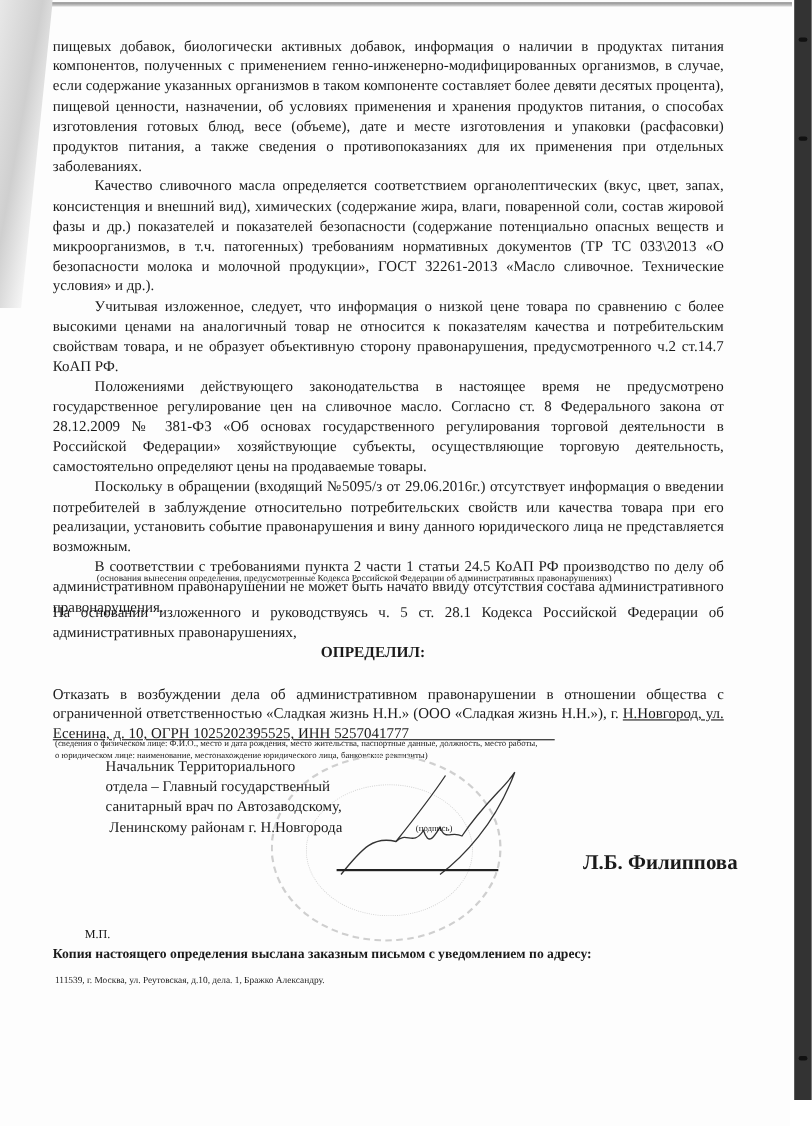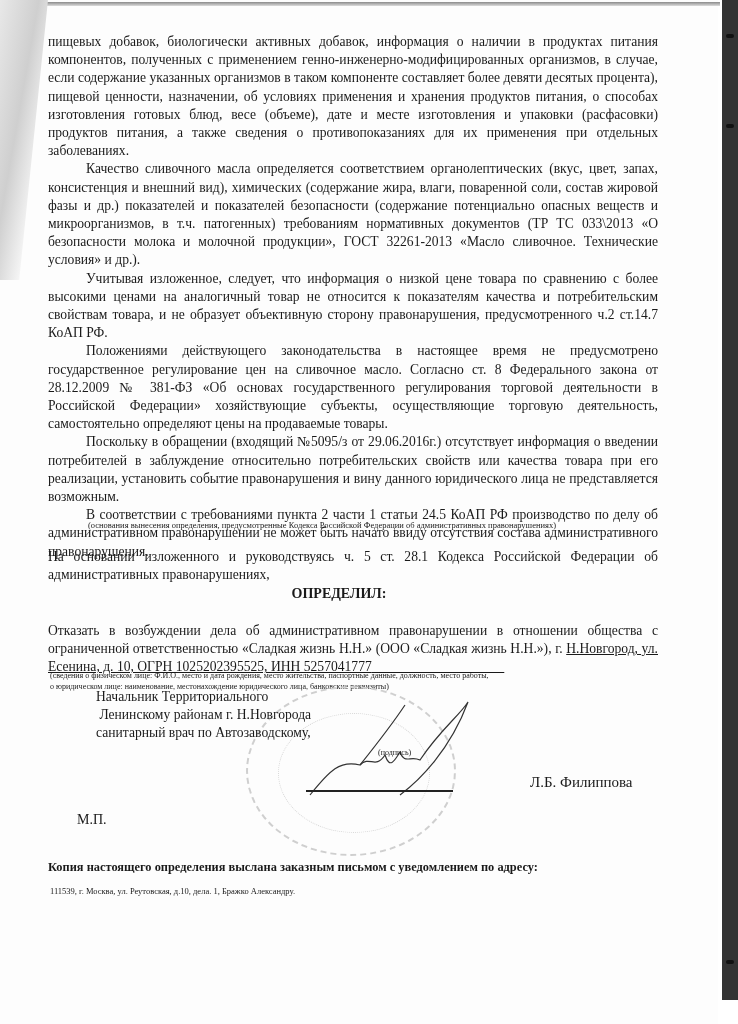--- a/index.html
+++ b/index.html
@@ -20,22 +20,22 @@
   .text p { margin:0; }
   .indent { text-indent:38px; }
   .small { font-size:8px; line-height:11px; }
   .caption1 { position:absolute; left:88px; top:520px; font-size:8.5px; }
   .heading { position:absolute; left:0; width:678px; top:586px; text-align:center; font-weight:bold; font-size:14px; }
   .bold { font-weight:normal; }
   .underlined { text-decoration:underline; }
   .sigblock { position:absolute; left:48px; top:688px; font-size:13.6px; line-height:18.2px;margin-left:48px; }
   .sigline { position:absolute; left:306px; top:790px; width:147px; height:1.5px; background:#222; }
   .sigcap { position:absolute; left:356px; top:748px; font-size:8px;margin-left:22px; }
-  .signame { position:absolute; left:530px; top:774px; font-size:15px; }
-  .mp { position:absolute; left:77px; top:812px; font-size:14px; }
+  .signame { position:absolute; left:530px; top:774px; font-size:19px;font-weight:bold; }
+  .mp { position:absolute; left:77px; top:844px; font-size:11px; }
   .stamp { position:absolute; left:246px; top:686px; width:210px; height:170px; border-radius:50%;
     border:2px dashed #cfcfcf; box-sizing:border-box; }
   .stamp-inner { position:absolute; left:30px; top:25px; width:150px; height:118px; border-radius:50%; border:1px dotted #d8d8d8; }
   .sig-svg { position:absolute; left:300px; top:700px; }
   .copy-title { position:absolute; left:48px; top:860px; font-weight:bold; font-size:12.4px; }
   .copy-addr { position:absolute; left:50px; top:886px; font-size:8.5px; }
 </style>
 </head>
 <body>
 
@@ -76,22 +76,23 @@
     <div class="stamp-inner"></div>
   </div>
 
 <svg class="sig-svg" width="180" height="100">
   <path d="M10 95 C30 70 40 60 60 65 C70 55 75 70 85 55 C90 70 95 60 100 52 C105 65 110 55 120 60 C140 30 160 15 168 2 C150 50 120 80 100 95" stroke="#333" stroke-width="1.2" fill="none"></path>
   <path d="M60 65 C80 40 95 20 105 5" stroke="#333" stroke-width="1.2" fill="none"></path>
 </svg>
 
 <div class="sigblock">
   <div>Начальник Территориального</div>
+  <div>отдела – Главный государственный</div>
+  <div>санитарный врач по  Автозаводскому,</div>
   <div style="white-space:pre"> Ленинскому районам г. Н.Новгорода</div>
-  <div>санитарный врач по  Автозаводскому,</div>
 </div>
 <div class="sigline"></div>
 <div class="sigcap">(подпись)</div>
 <div class="signame">Л.Б. Филиппова</div>
 <div class="mp">М.П.</div>
 
 <div class="copy-title">Копия настоящего определения выслана заказным письмом с уведомлением по адресу:</div>
 <div class="copy-addr">111539, г. Москва, ул. Реутовская, д.10, дела. 1,  Бражко Александру.</div>
 
 </body></html>

